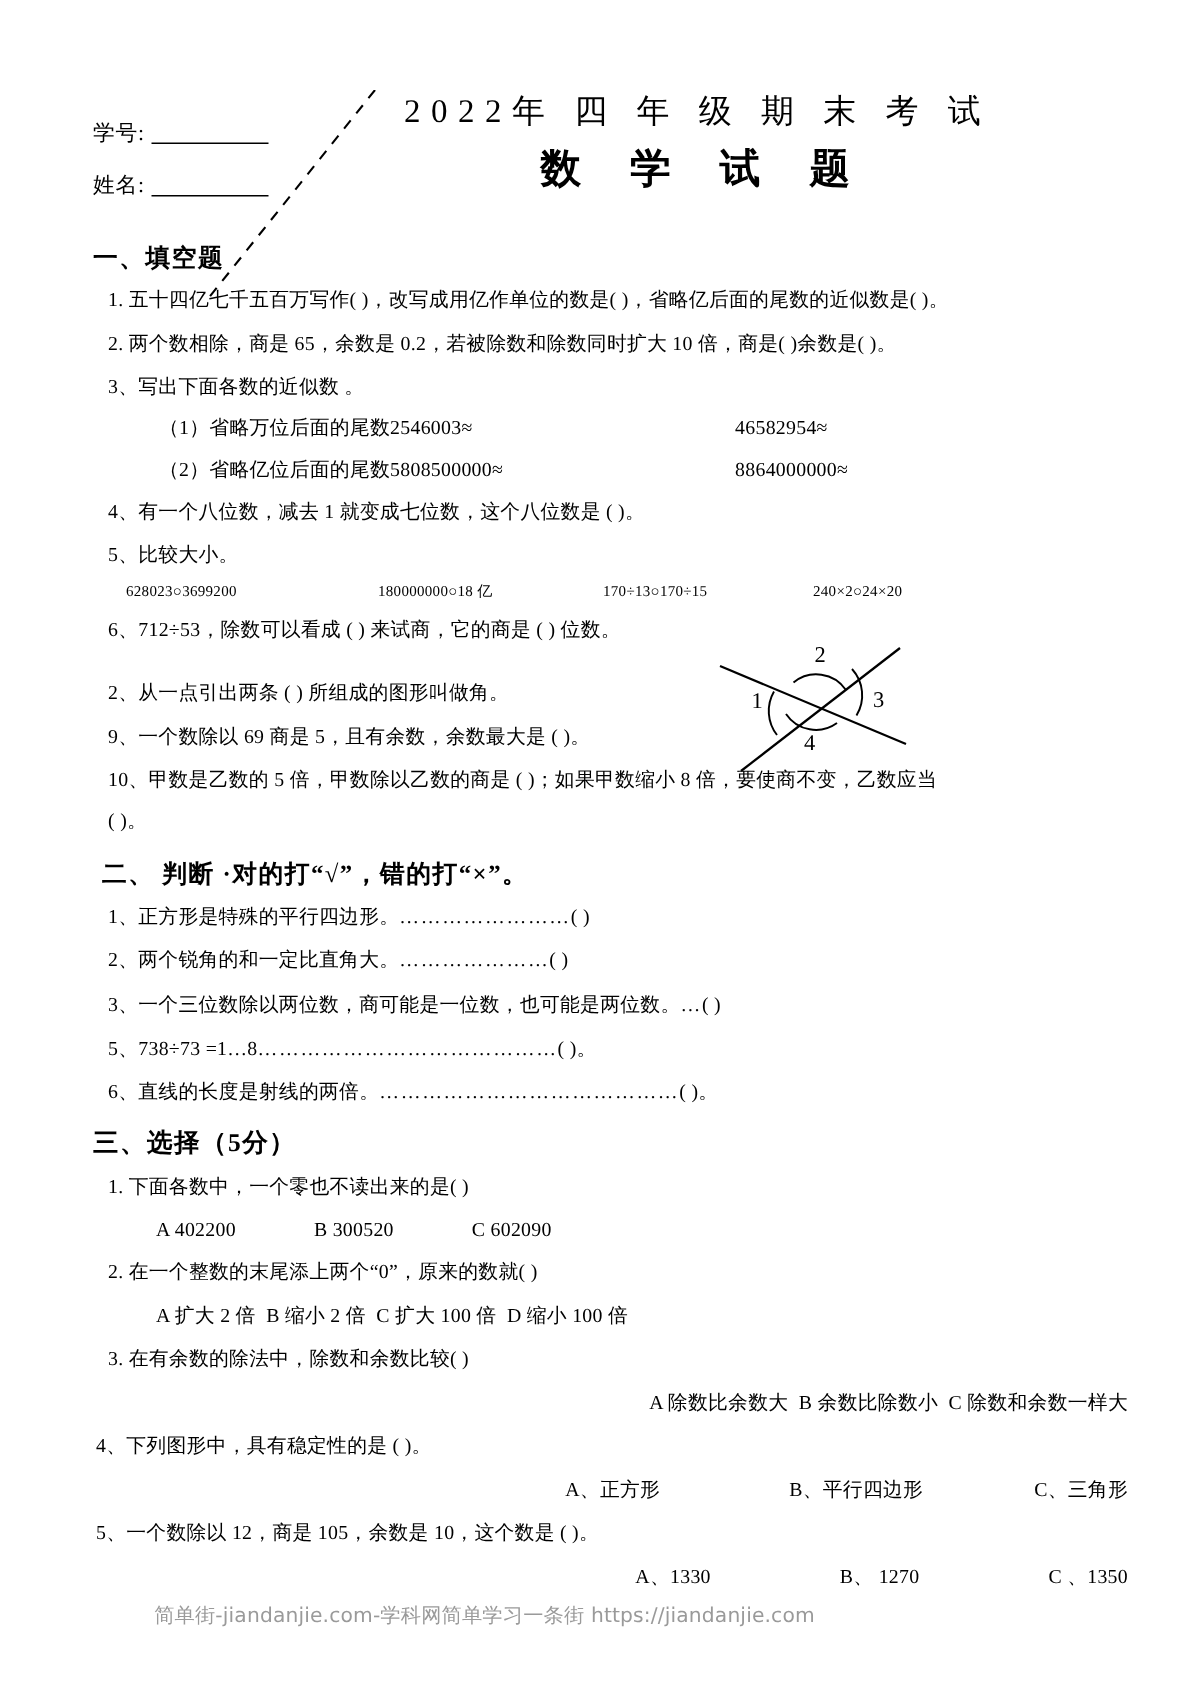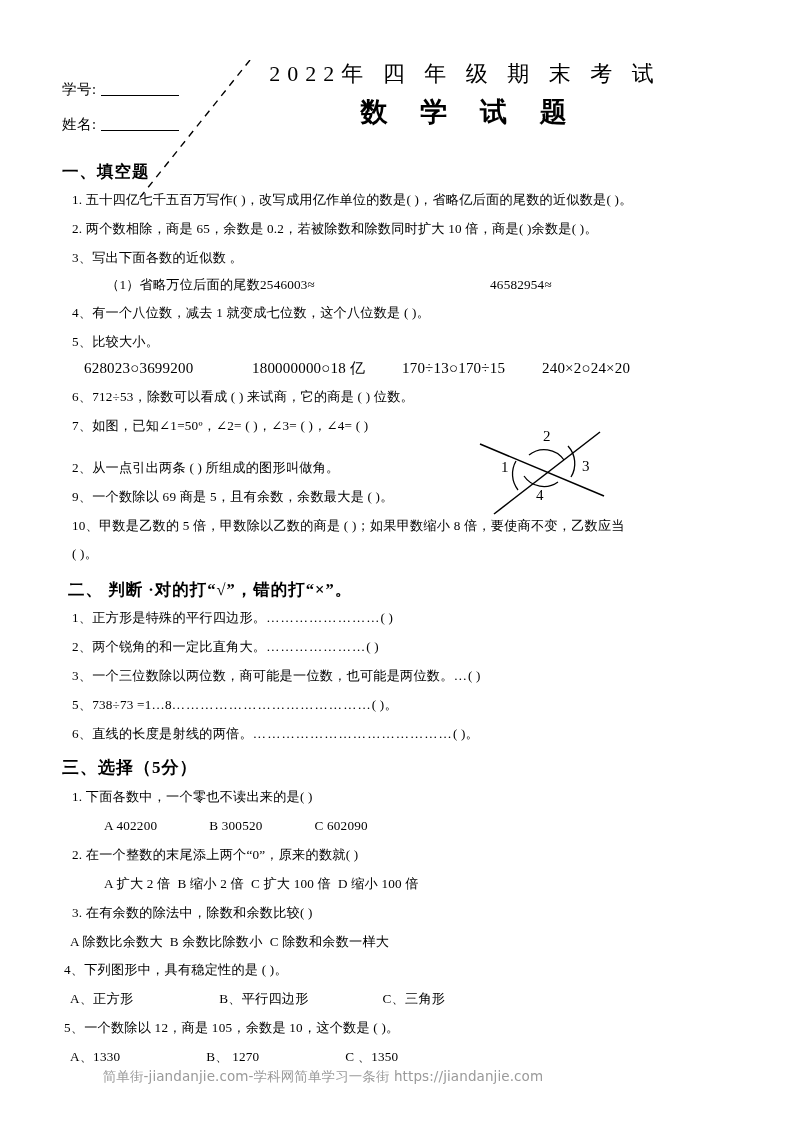--- a/index.html
+++ b/index.html
@@ -121,38 +121,38 @@
     font-size: 13.2px;
     line-height: 1.5;
     margin: 0 0 8px 0;
     padding-left: 44px;
     letter-spacing: 0.2px;
   }
   .sub .lbl { display: inline-block; min-width: 150px; }
   .sub .n1  { display: inline-block; min-width: 230px; }
 
   .cmp {
-    font-size: 15px;
+    font-size: 10px;
     padding-left: 22px;
     margin: 0 0 9px 0;
     letter-spacing: 0.2px;
   }
   .cmp span { display: inline-block; }
   .cmp .c1 { min-width: 168px; }
   .cmp .c2 { min-width: 150px; }
   .cmp .c3 { min-width: 140px; }
 
   .opts {
     font-size: 13.2px;
     line-height: 1.5;
     margin: 0 0 9px 0;
     padding-left: 42px;
     letter-spacing: 0.2px;
   }
-  .opts.flush { padding-left: 8px; }
+  .opts.flush { padding-left: 8px; text-align: right; }
   .opts .sp1 { display: inline-block; width: 52px; }
   .opts .sp2 { display: inline-block; width: 86px; }
   .opts .sp3 { display: inline-block; width: 74px; }
 
   
   .dots { letter-spacing: 1.1px; }
 
   
   .figure {
     position: absolute;
@@ -207,30 +207,32 @@
 
     <div class="sec-head">一、填空题</div>
 
     <p class="q">1. 五十四亿七千五百万写作(                 )，改写成用亿作单位的数是(          )，省略亿后面的尾数的近似数是(            )。</p>
     <p class="q">2. 两个数相除，商是 65，余数是 0.2，若被除数和除数同时扩大 10 倍，商是(        )余数是(        )。</p>
     <p class="q tight">3、写出下面各数的近似数 。</p>
 
     <p class="sub">
       <span class="lbl">（1）省略万位后面的尾数</span><span class="n1">2546003≈</span><span>46582954≈</span>
     </p>
+    <p class="sub">
+      <span class="lbl">（2）省略亿位后面的尾数</span><span class="n1">5808500000≈</span><span>8864000000≈</span>
+    </p>
 
     <p class="q">4、有一个八位数，减去 1 就变成七位数，这个八位数是 (                    )。</p>
     <p class="q tight">5、比较大小。</p>
 
     <p class="cmp">
       <span class="c1">628023○3699200</span><span class="c2">180000000○18 亿</span><span class="c3">170÷13○170÷15</span><span>240×2○24×20</span>
     </p>
 
     <p class="q">6、712÷53，除数可以看成 (      ) 来试商，它的商是 (      ) 位数。</p>
-    <p class="q">7、如图，已知∠1=50º，∠2= (        )，∠3= (    )，∠4= (        )</p>
 
     <p class="q" style="margin-top:22px">2、从一点引出两条 (            ) 所组成的图形叫做角。</p>
     <p class="q">9、一个数除以 69 商是 5，且有余数，余数最大是 (            )。</p>
     <p class="q tight">10、甲数是乙数的 5 倍，甲数除以乙数的商是 (              )；如果甲数缩小 8 倍，要使商不变，乙数应当</p>
     <p class="q">(                )。</p>
 
     <div class="sec-head indent" style="margin-top:14px">二、 判断 ·对的打“√”，错的打“×”。</div>
 
     <p class="q"><span>1、正方形是特殊的平行四边形。</span><span class="dots">……………………</span><span>(            )</span></p>
 

